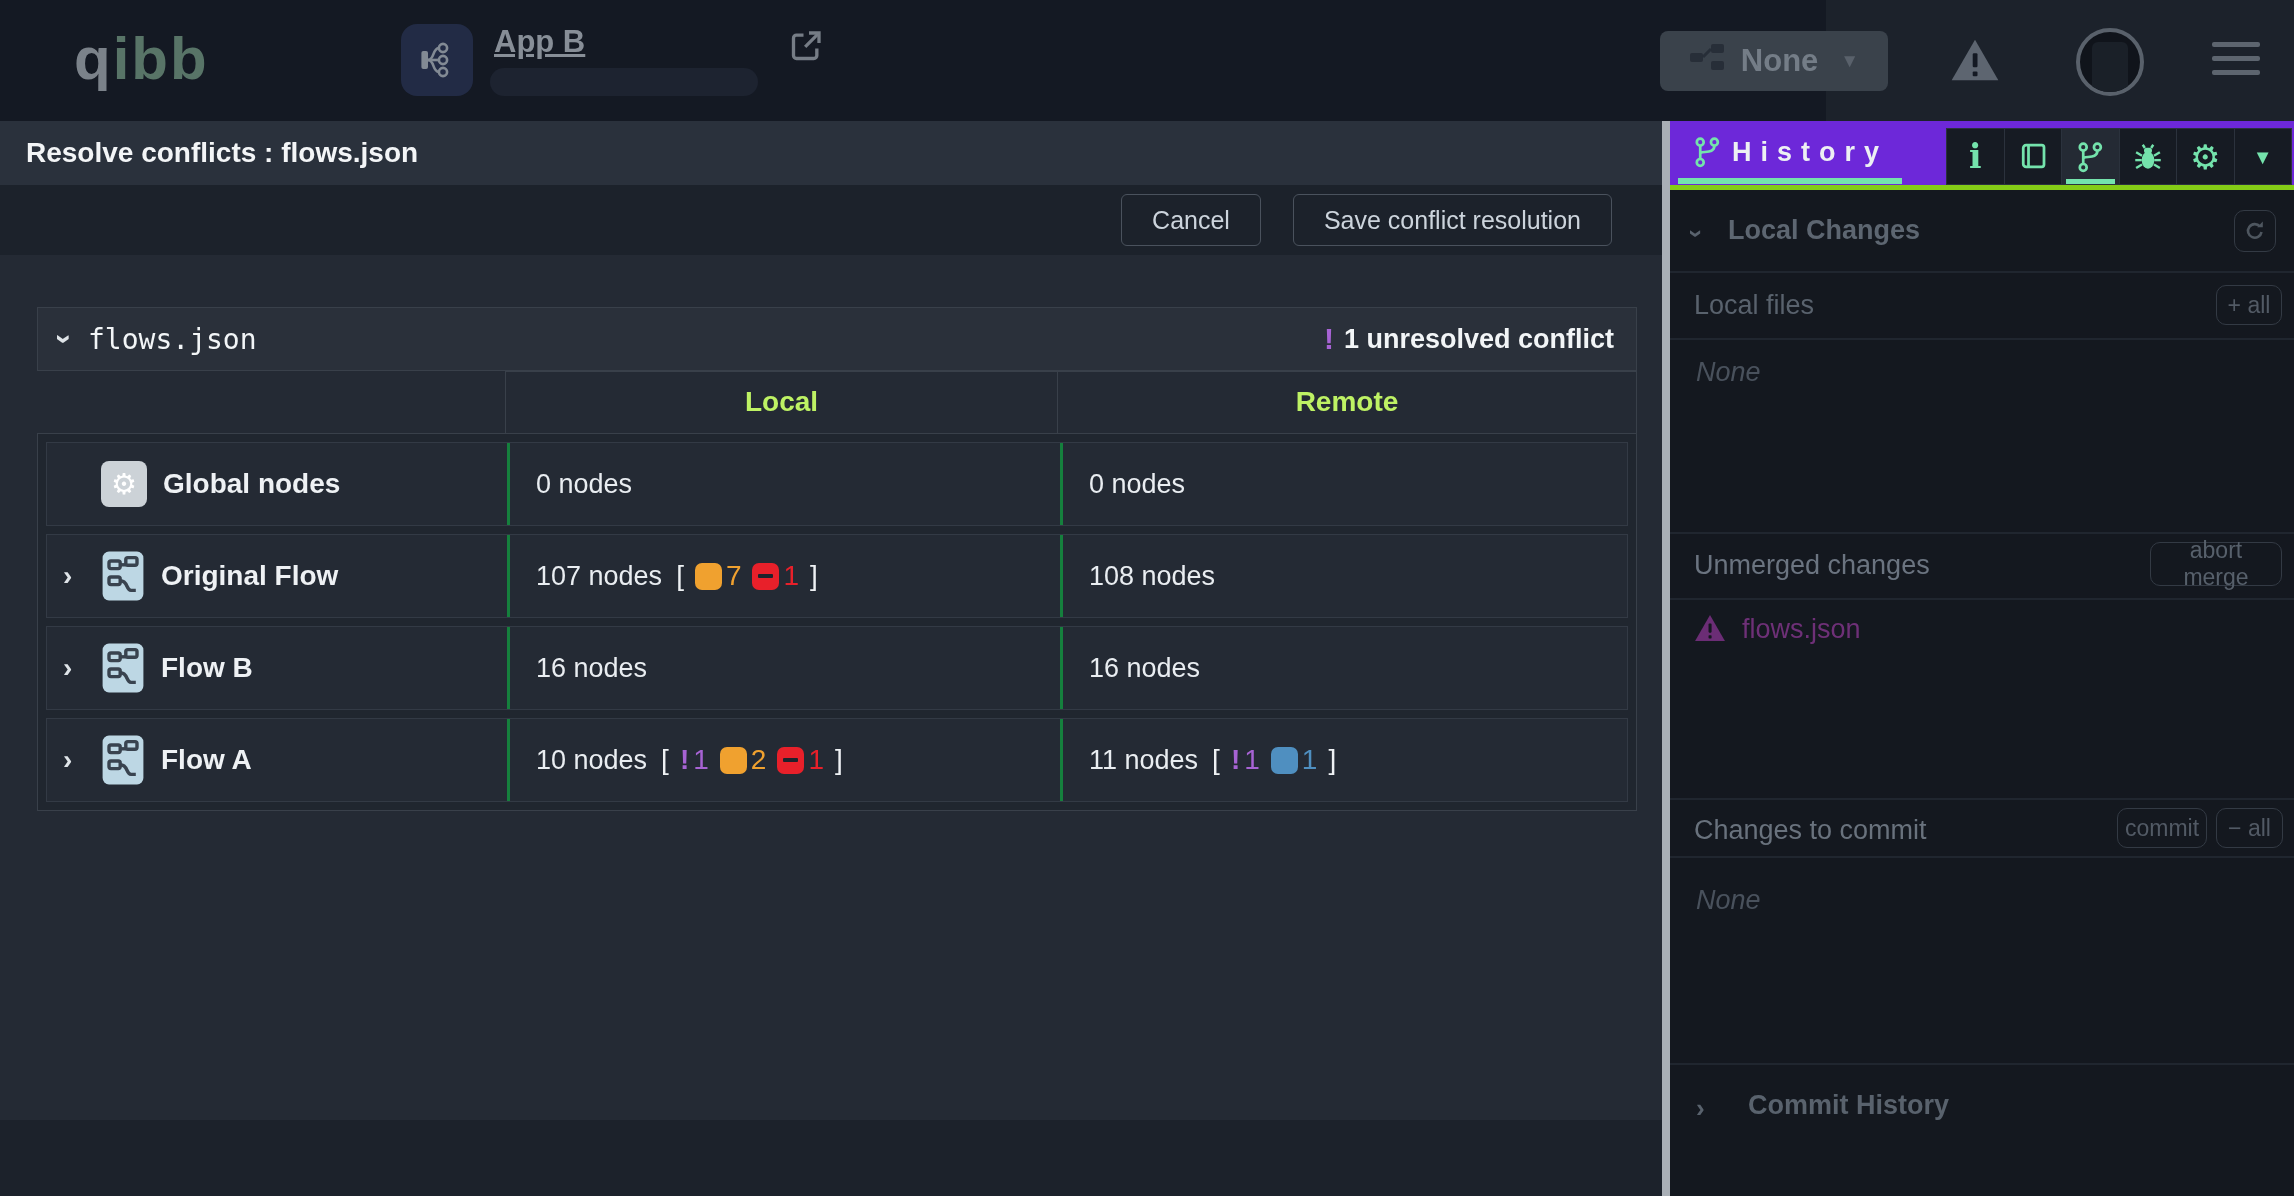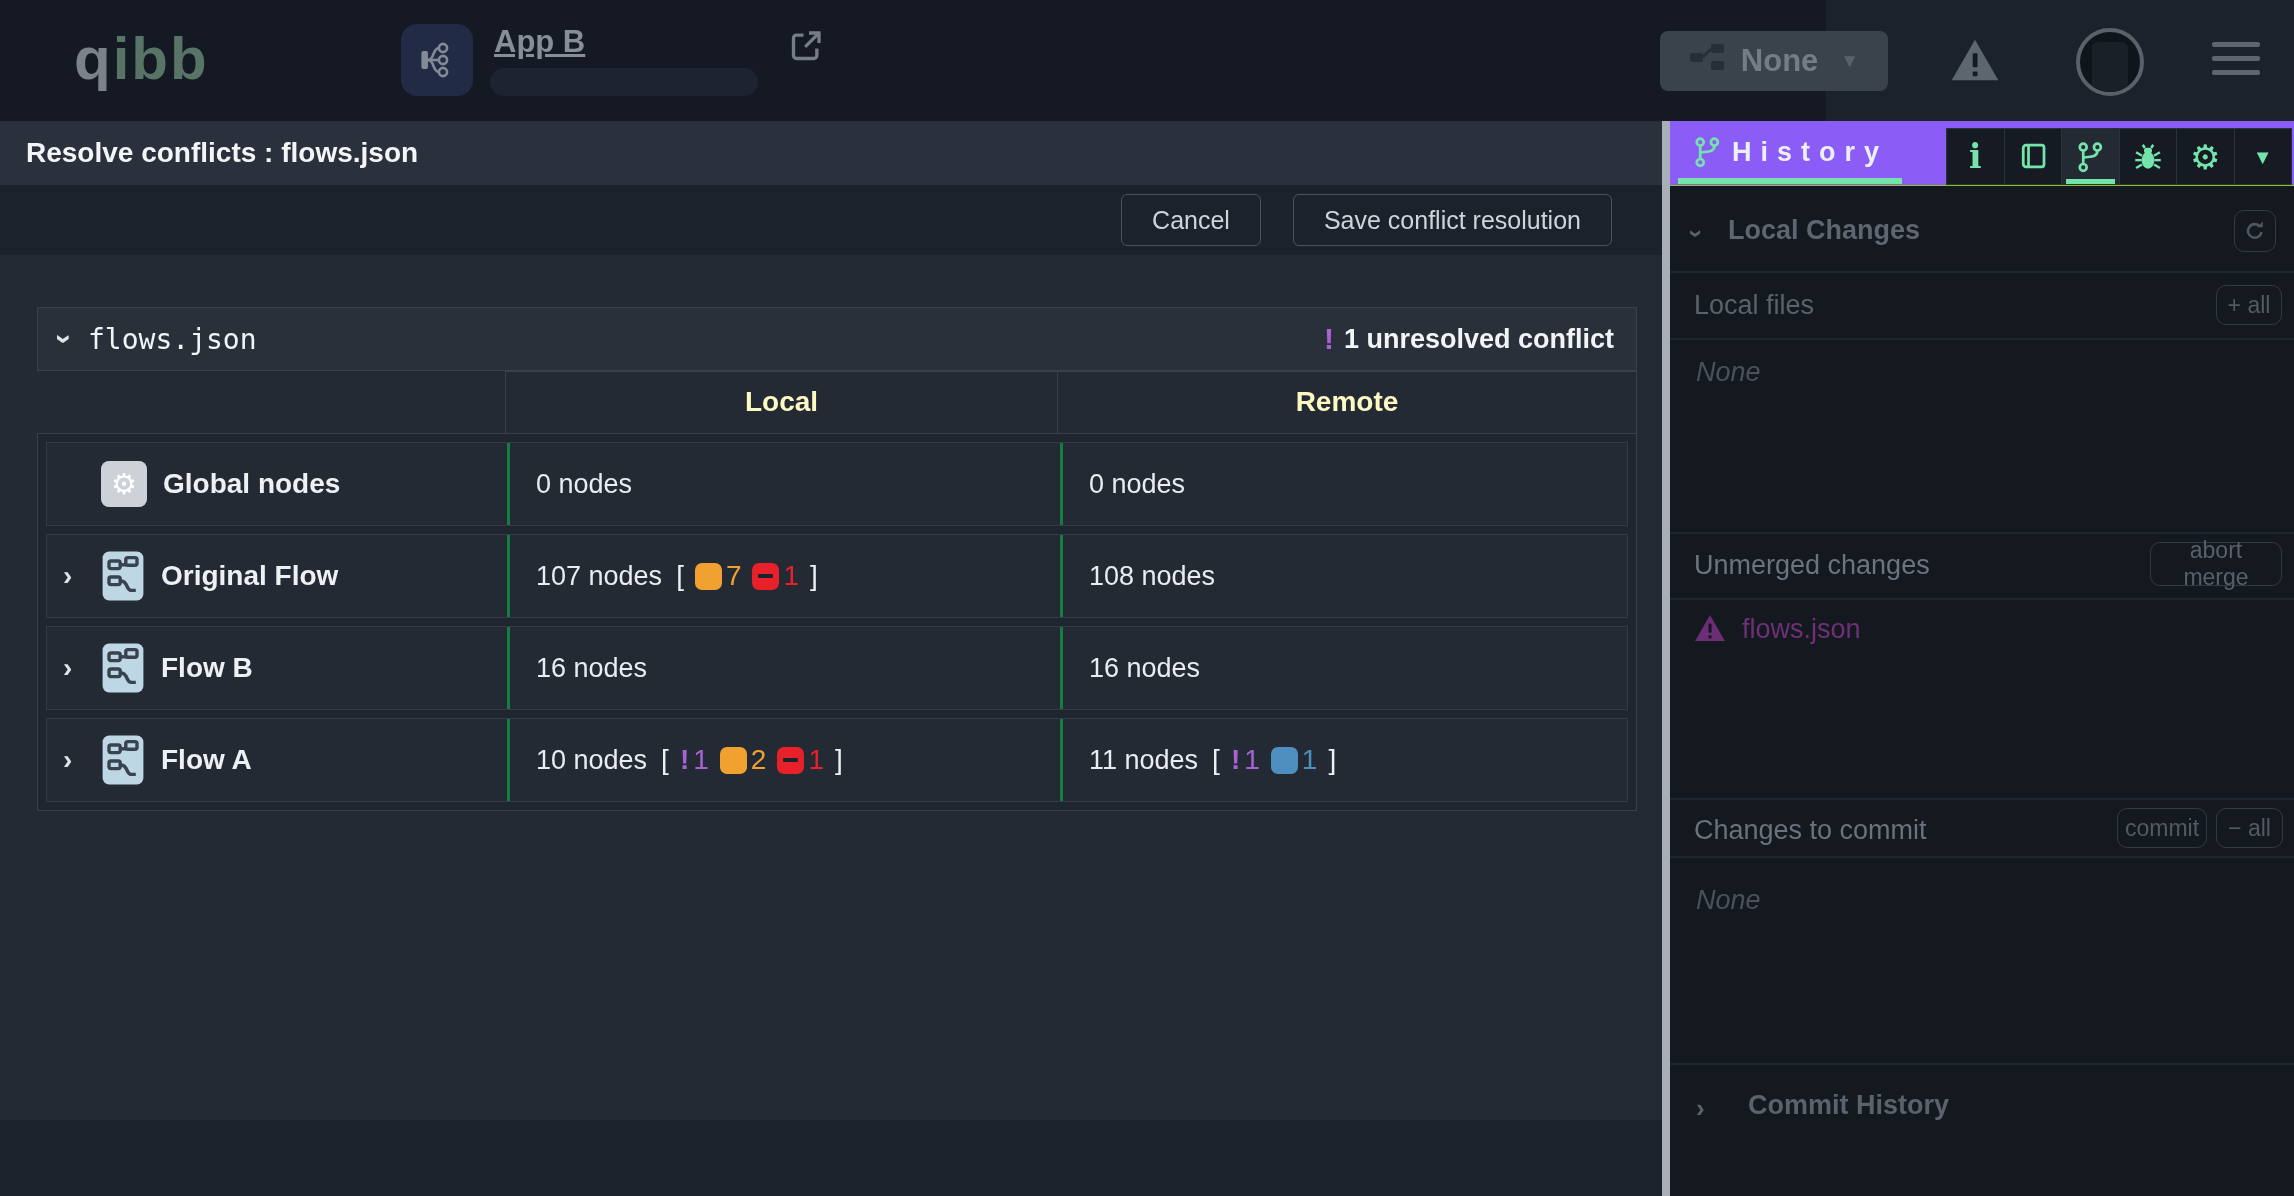--- a/index.html
+++ b/index.html
@@ -36,21 +36,21 @@
   .card{margin:52px 0 0 37px;width:1600px;box-sizing:border-box;}
   .card-header{height:64px;background:#2a303a;border:1px solid #39404a;box-sizing:border-box;
                display:flex;align-items:center;padding:0 22px;gap:18px;}
   .chev{display:inline-block;color:#dfe4e8;font-size:30px;font-weight:bold;line-height:1;}
   .rot90{transform:rotate(90deg);}
   .file-name{font-family:"DejaVu Sans Mono",monospace;font-size:28px;color:#f2f5f7;}
   .unresolved{margin-left:auto;display:flex;align-items:center;gap:10px;}
   .unresolved .excl{font-size:30px;}
   .unresolved-text{font-size:27px;font-weight:bold;color:#f2f5f7;}
   .thead{display:flex;height:62px;box-sizing:border-box;}
-  .th{line-height:60px;text-align:center;color:#fef9c3;font-size:28px;font-weight:600;box-sizing:border-box;}
+  .th{line-height:60px;text-align:center;color:#bef264;font-size:28px;font-weight:600;box-sizing:border-box;}
   .th-label{width:468px;}
   .th-local{width:553px;border:1px solid #39404a;border-bottom:none;}
   .th-remote{flex:1;border-top:1px solid #39404a;border-right:1px solid #39404a;}
   .rows-wrap{border:1px solid #39404a;padding:8px;background:#20262f;}
   .row{display:flex;align-items:stretch;height:82px;border:1px solid #333a45;background:#242a34;margin-bottom:8px;}
   .row:last-child{margin-bottom:0;}
   .cell-label{width:460px;display:flex;align-items:center;padding-left:16px;gap:16px;box-sizing:border-box;}
   .row .chev{width:22px;font-size:28px;}
   .row-label{font-size:28px;font-weight:600;color:#eef1f4;}
   .cell{display:flex;align-items:center;padding-left:26px;font-size:27px;color:#e9edf1;
@@ -63,21 +63,21 @@
   .bx{width:27px;height:27px;border-radius:7px;display:inline-flex;align-items:center;justify-content:center;}
   .bx-minus::after{content:"";width:15px;height:4px;background:#1d232c;border-radius:1px;}
   .cnt{font-size:28px;}
   .excl{font-weight:bold;}
   .cfg-icon{width:46px;height:46px;border-radius:8px;background:#ccd2d7;color:#ffffff;
             display:flex;align-items:center;justify-content:center;font-size:29px;}
   
   .splitter{position:absolute;left:1662px;top:121px;width:8px;bottom:0;background:#a9afb6;cursor:col-resize;}
   
   .sidebar{position:absolute;left:1670px;top:121px;right:0;bottom:0;background:#14181f;}
-  .sb-header{position:relative;height:64px;background:#8b5cf6;border-bottom:1px solid #84cc16;}
+  .sb-header{position:relative;height:64px;background:#6d28d9;border-bottom:5px solid #84cc16;}
   .sb-branch{position:absolute;left:22px;top:15px;}
   .sb-title{position:absolute;left:62px;top:16px;font-size:27px;font-weight:bold;letter-spacing:9px;color:#edf0f3;}
   .sb-underline{position:absolute;left:8px;top:57px;width:224px;height:6px;background:#74e3ac;}
   .tabs{position:absolute;left:276px;top:7px;width:346px;height:57px;display:flex;
         border:1px solid #2b323d;box-sizing:border-box;background:#161b23;}
   .tab{flex:1;display:flex;align-items:center;justify-content:center;border-left:1px solid #2b323d;
        position:relative;color:#74e3ac;cursor:default;}
   .tab:first-child{border-left:none;}
   .tab.active{background:#242a34;}
   .tab.active::after{content:"";position:absolute;left:4px;right:4px;bottom:0;height:5px;background:#74e3ac;}

